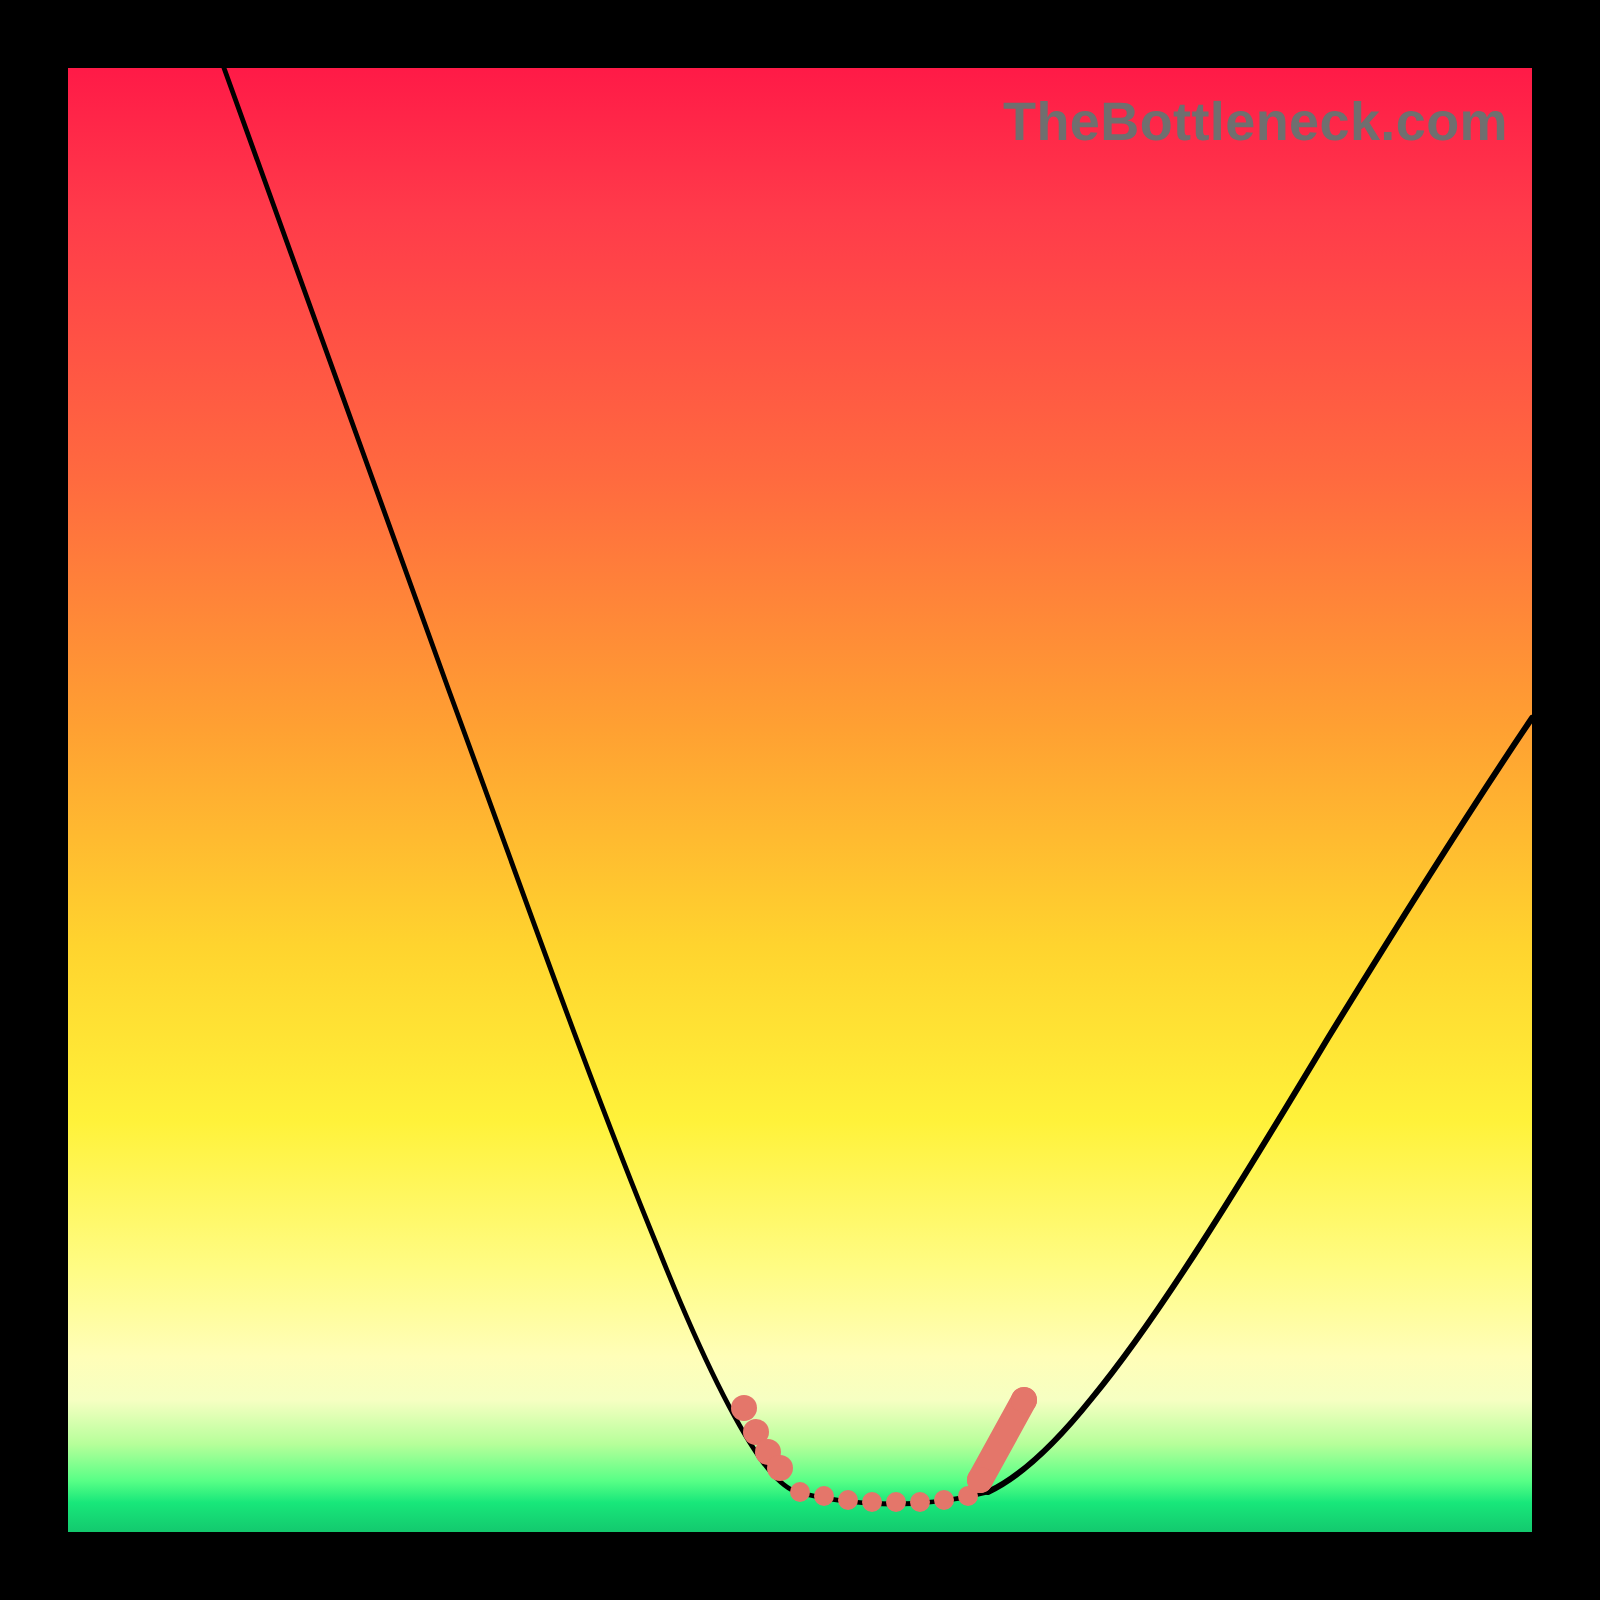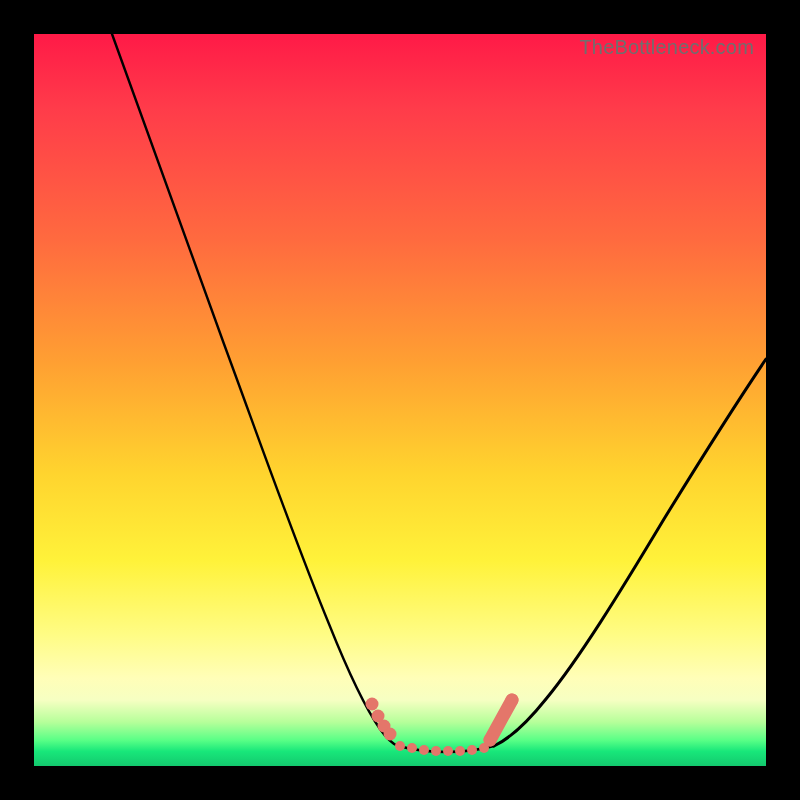--- a/index.html
+++ b/index.html
@@ -36,25 +36,25 @@
       #fffeb8 88%,
       #f6ffc2 91%,
       #b6ff9a 94%,
       #58ff86 96.5%,
       #18e77a 98%,
       #13c96e 100%
     );
   }
   .attrib {
     position: absolute;
-    top: 2px;
+    top: 12px;
     right: 12px;
     color: #6f6f6f;
-    font-size: 20px;
-    font-weight: 400;
+    font-size: 27px;
+    font-weight: 700;
     letter-spacing: 0.2px;
     user-select: none;
   }
   svg.curves {
     position: absolute;
     left: 0;
     top: 0;
     width: 732px;
     height: 732px;
     overflow: visible;

